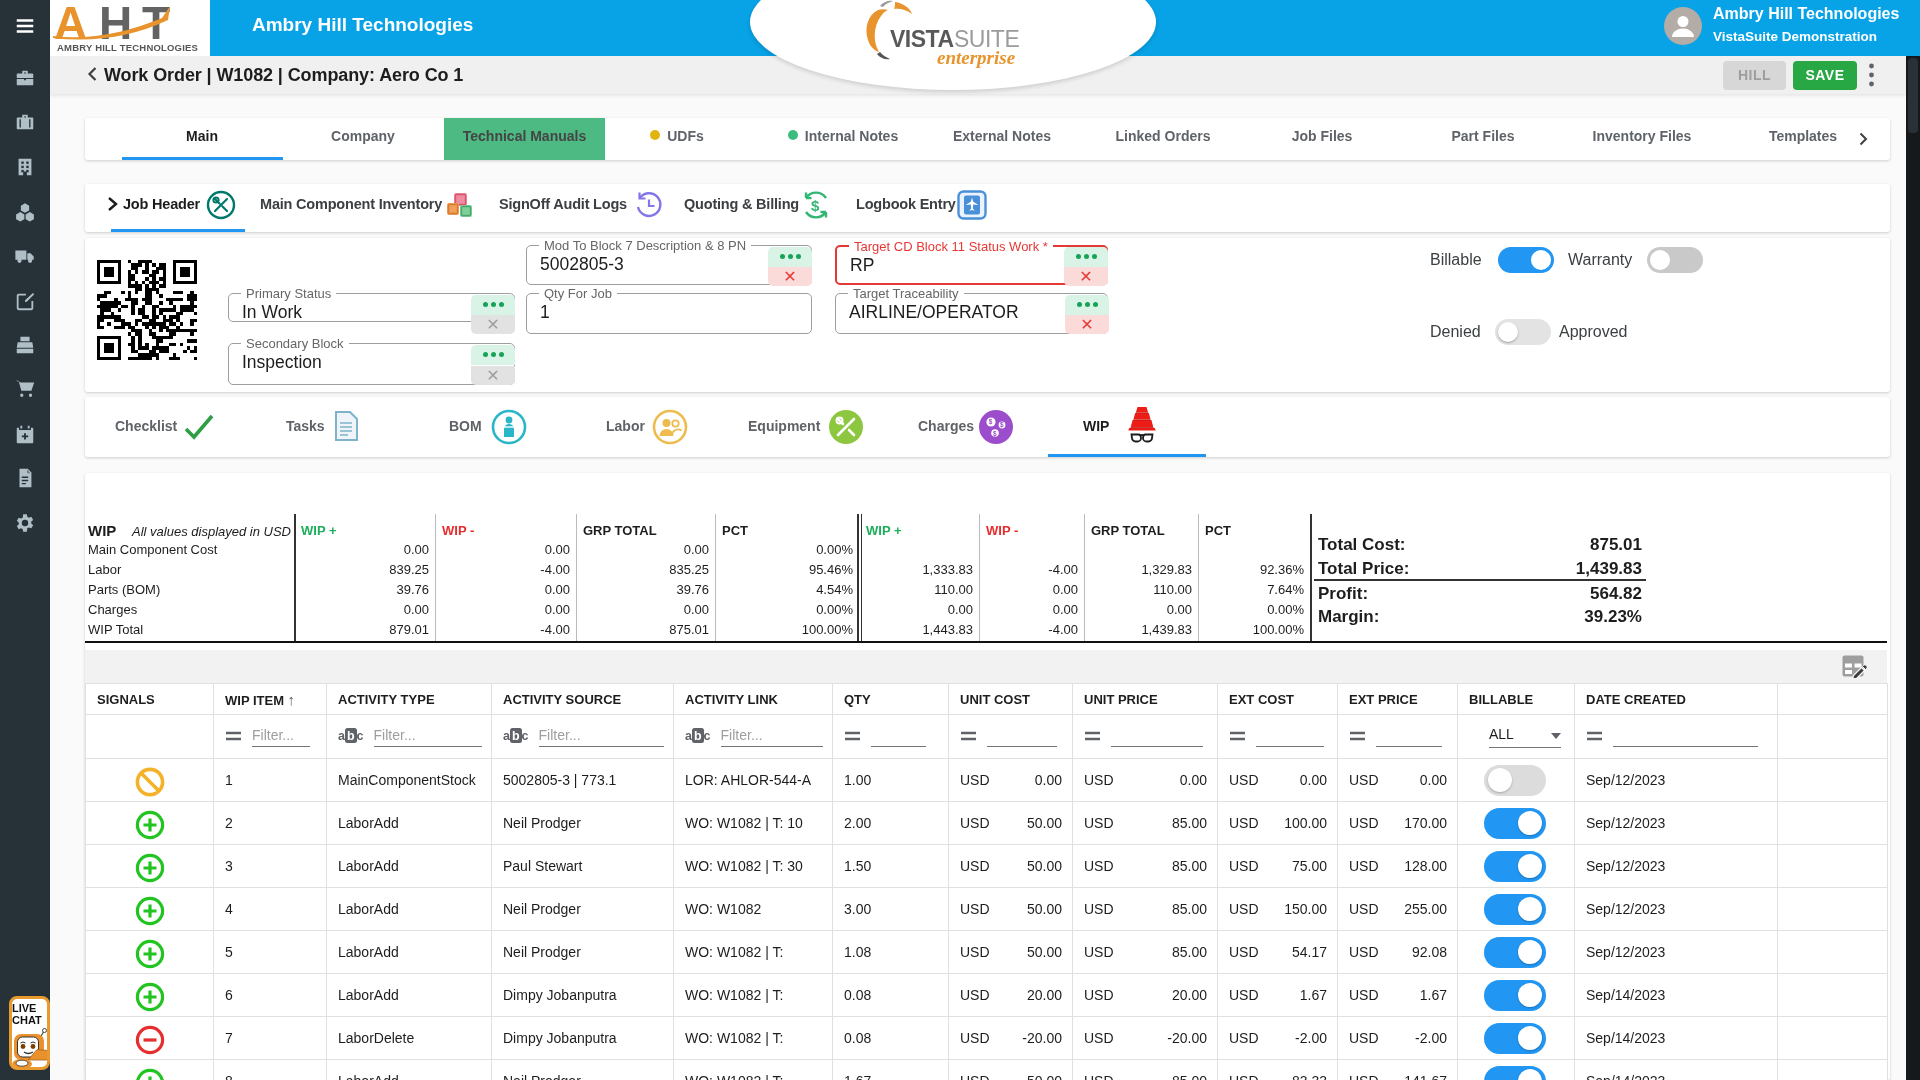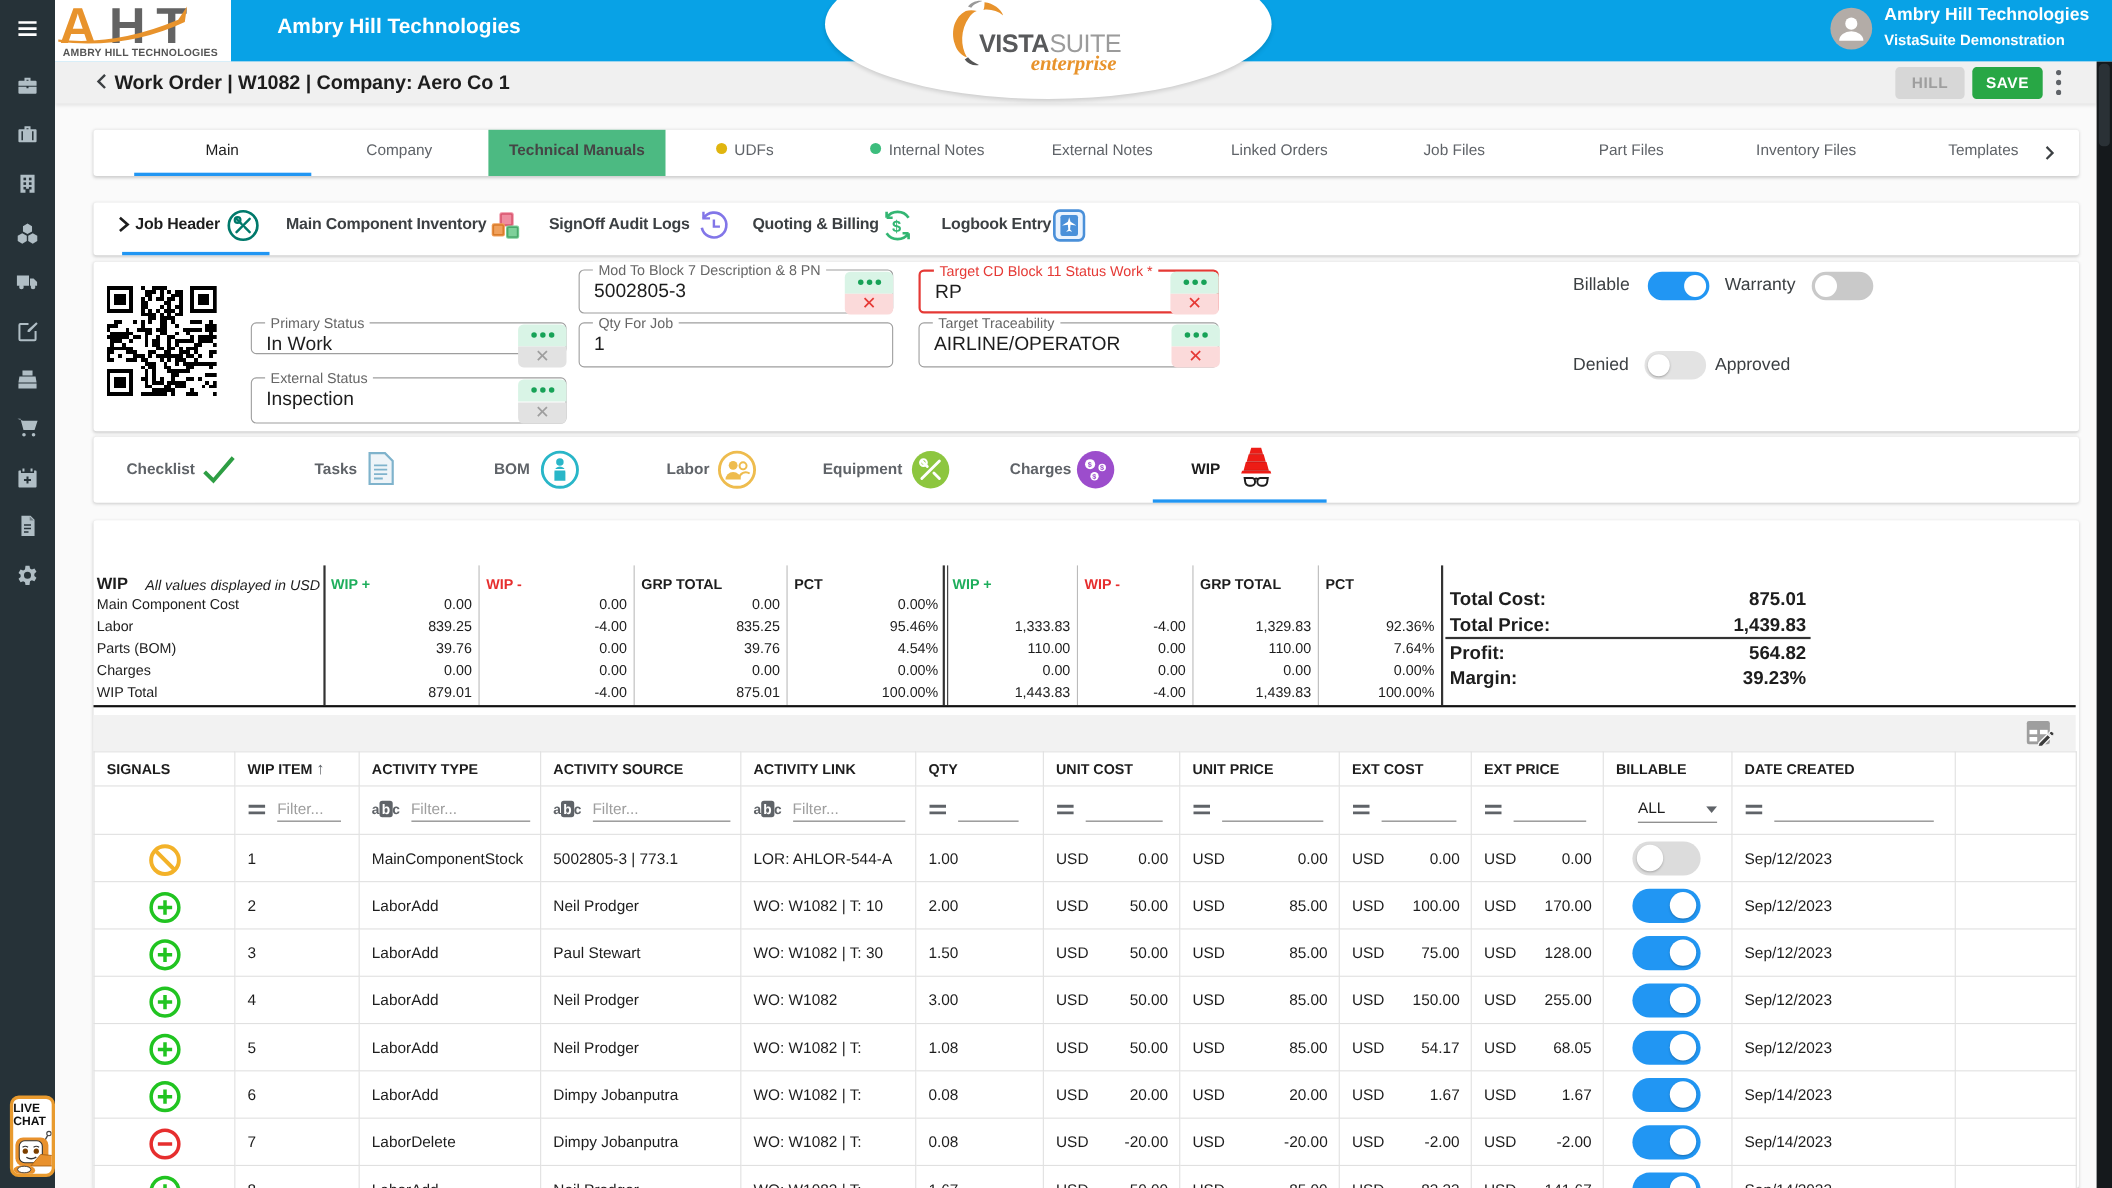--- a/index.html
+++ b/index.html
@@ -25,21 +25,21 @@
 #phead { left:50px; top:56px; width:1856px; height:38px; background:#f0f0f0; box-shadow:0 2px 3px rgba(0,0,0,0.08); }
 #ptitle { left:104px; top:65px; font-size:18px; font-weight:bold; color:#1d1d1d; letter-spacing:-0.1px; }
 #backchev { left:84px; top:65px; width:18px; height:18px; }
 .btn { position:absolute; top:61px; height:29px; border-radius:4px; font-size:14px; font-weight:bold; text-align:center; letter-spacing:0.5px; }
 #printbtn { left:1723px; width:63px; background:#d7d7d7; color:#9e9e9e; line-height:29px; }
 #savebtn { left:1793px; width:64px; background:#28a745; color:#fff; line-height:29px; }
 #kebab { left:1869px; top:63px; }
 .card { position:absolute; background:#fff; box-shadow:0 1px 3px rgba(0,0,0,0.18); border-radius:3px; }
 
 #tabs1 { left:85px; top:118px; width:1805px; height:42px; }
-.tab1 { position:absolute; top:0; height:42px; line-height:36px; text-align:center; font-size:14px; font-weight:normal; color:#5f6368; }
+.tab1 { position:absolute; top:0; height:42px; line-height:36px; text-align:center; font-size:14px; font-weight:bold; color:#5f6368; }
 #tgreen { position:absolute; left:359px; top:0; width:161px; height:42px; background:#4cba82; color:#454545; line-height:36px; text-align:center; font-size:14px; font-weight:bold; }
 .dot { display:inline-block; width:10px; height:10px; border-radius:50%; margin-right:7px; vertical-align:1px; }
 #mainuline { position:absolute; left:37px; top:39px; width:161px; height:3px; background:#2196f3; }
 #tchev { position:absolute; left:1770px; top:13px; width:16px; height:16px; }
 
 #nav2 { left:85px; top:184px; width:1805px; height:48px; }
 .nv { position:absolute; top:0; height:48px; font-size:14.5px; font-weight:bold; color:#3c4043; line-height:40px; letter-spacing:-0.2px; }
 #jhuline { position:absolute; left:26px; top:45px; width:134px; height:3px; background:#2196f3; }
 
 #formcard { left:85px; top:238px; width:1805px; height:154px; }
@@ -282,21 +282,21 @@
   <div class="flabel">Qty For Job</div>
       <div class="fval">1</div>
 </div>
 <div class="ffield" style="left:750px;top:55px;width:273px;height:41px;">
   <div class="flabel">Target Traceability</div>
       <div class="fval">AIRLINE/OPERATOR</div>
   <div class="dots3" style="right:-2px;top:1px;"><span></span><span></span><span></span></div>
   <div class="xbtn xred" style="right:-2px;top:21px;">✕</div>
 </div>
 <div class="ffield" style="left:143px;top:105px;width:287px;height:42px;">
-  <div class="flabel">External Status</div>
+  <div class="flabel">Secondary Block</div>
       <div class="fval">Inspection</div>
   <div class="dots3" style="right:-1px;top:1px;"><span></span><span></span><span></span></div>
   <div class="xbtn xgray" style="right:-1px;top:22px;">✕</div>
 </div>
 <div class="toglabel" style="left:1345px;top:13px;">Billable</div>
 <div class="switch" style="left:1413px;top:9px;width:56px;height:26px;background:#2196f3;">
       <div class="knob" style="width:20px;height:20px;top:3px;left:33px;"></div>
     </div>
 <div class="toglabel" style="left:1483px;top:13px;">Warranty</div>
 <div class="switch" style="left:1562px;top:9px;width:56px;height:26px;background:#c9c9c9;">
@@ -623,21 +623,21 @@
                 </svg></div>
             </td>
             <td>5</td>
             <td>LaborAdd</td>
             <td>Neil Prodger</td>
             <td>WO: W1082 | T:</td>
             <td>1.08</td>
             <td class="money">USD<span class="mval">50.00</span></td>
             <td class="money">USD<span class="mval">85.00</span></td>
             <td class="money">USD<span class="mval">54.17</span></td>
-            <td class="money">USD<span class="mval">68.05</span></td>
+            <td class="money">USD<span class="mval">92.08</span></td>
             <td style="padding:0;">
               <div style="position:relative;margin-left:26px;width:62px;height:31px;border-radius:16px;background:#2196f3;">
                 <div style="position:absolute;top:3.5px;left:34px;width:24px;height:24px;border-radius:50%;background:#fff;box-shadow:0 1px 2px rgba(0,0,0,0.25);"></div>
               </div>
             </td>
             <td>Sep/12/2023</td>
             <td></td>
           </tr>
 <tr class="drow">
             <td style="text-align:center;padding:0;">

